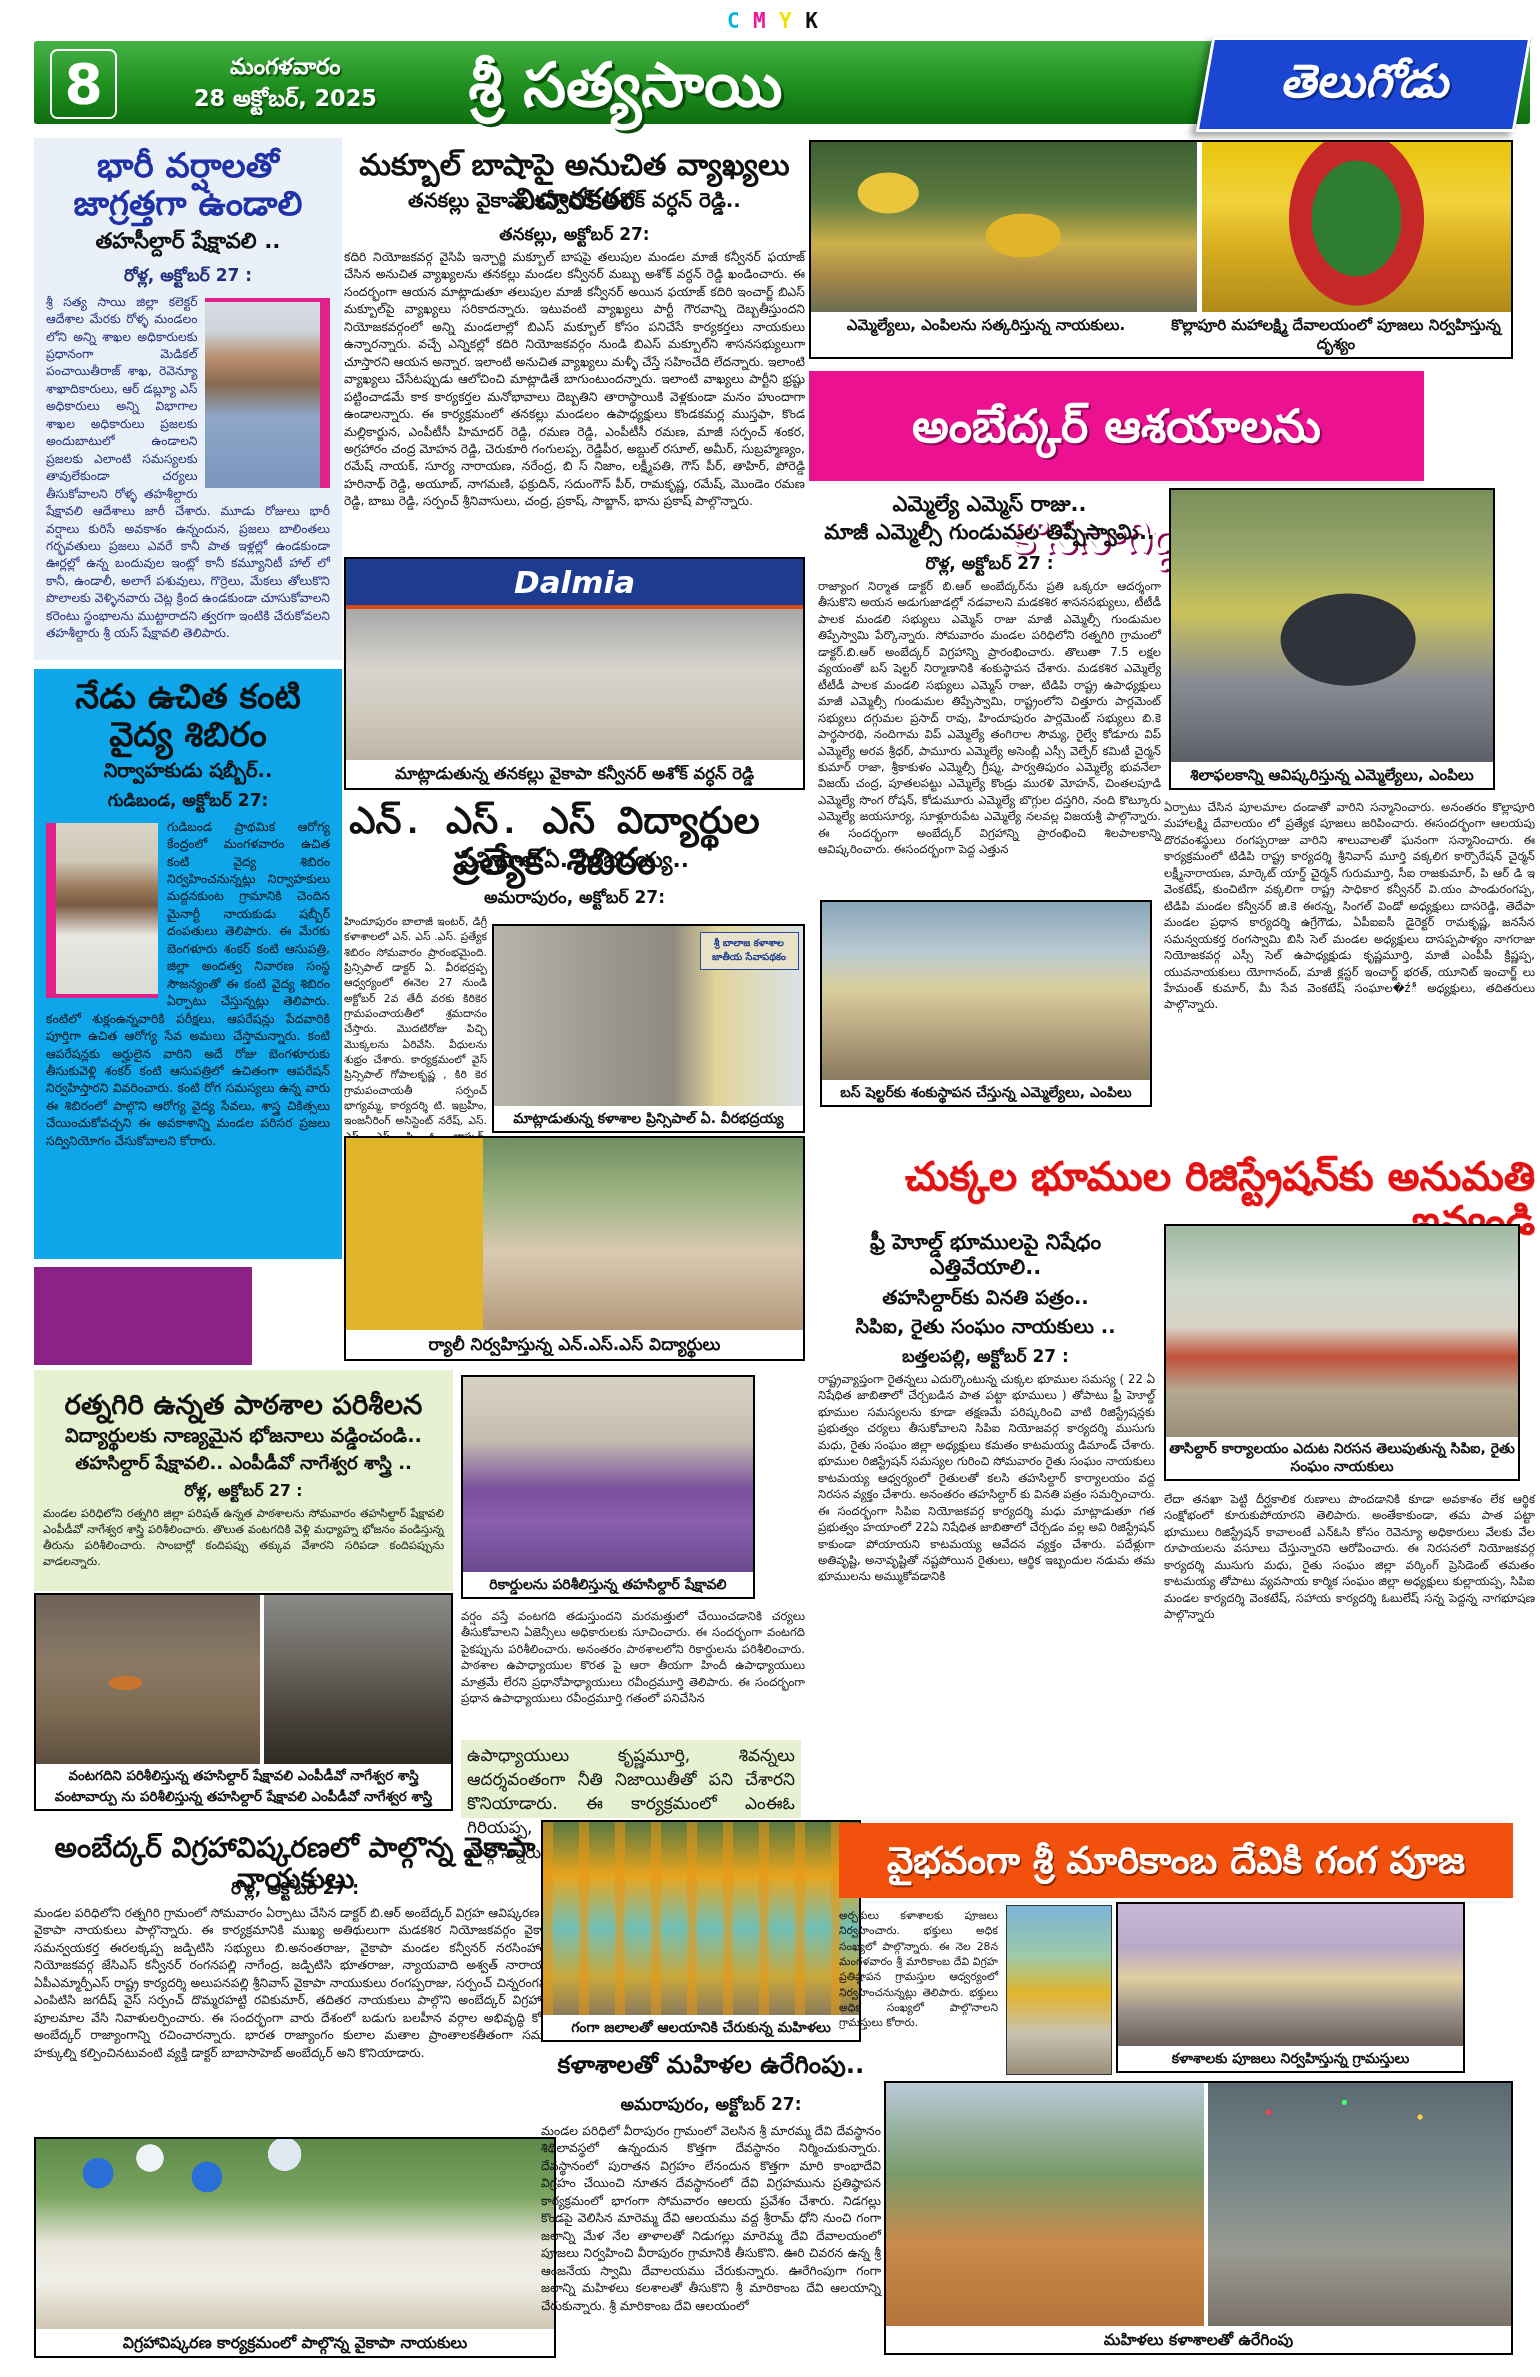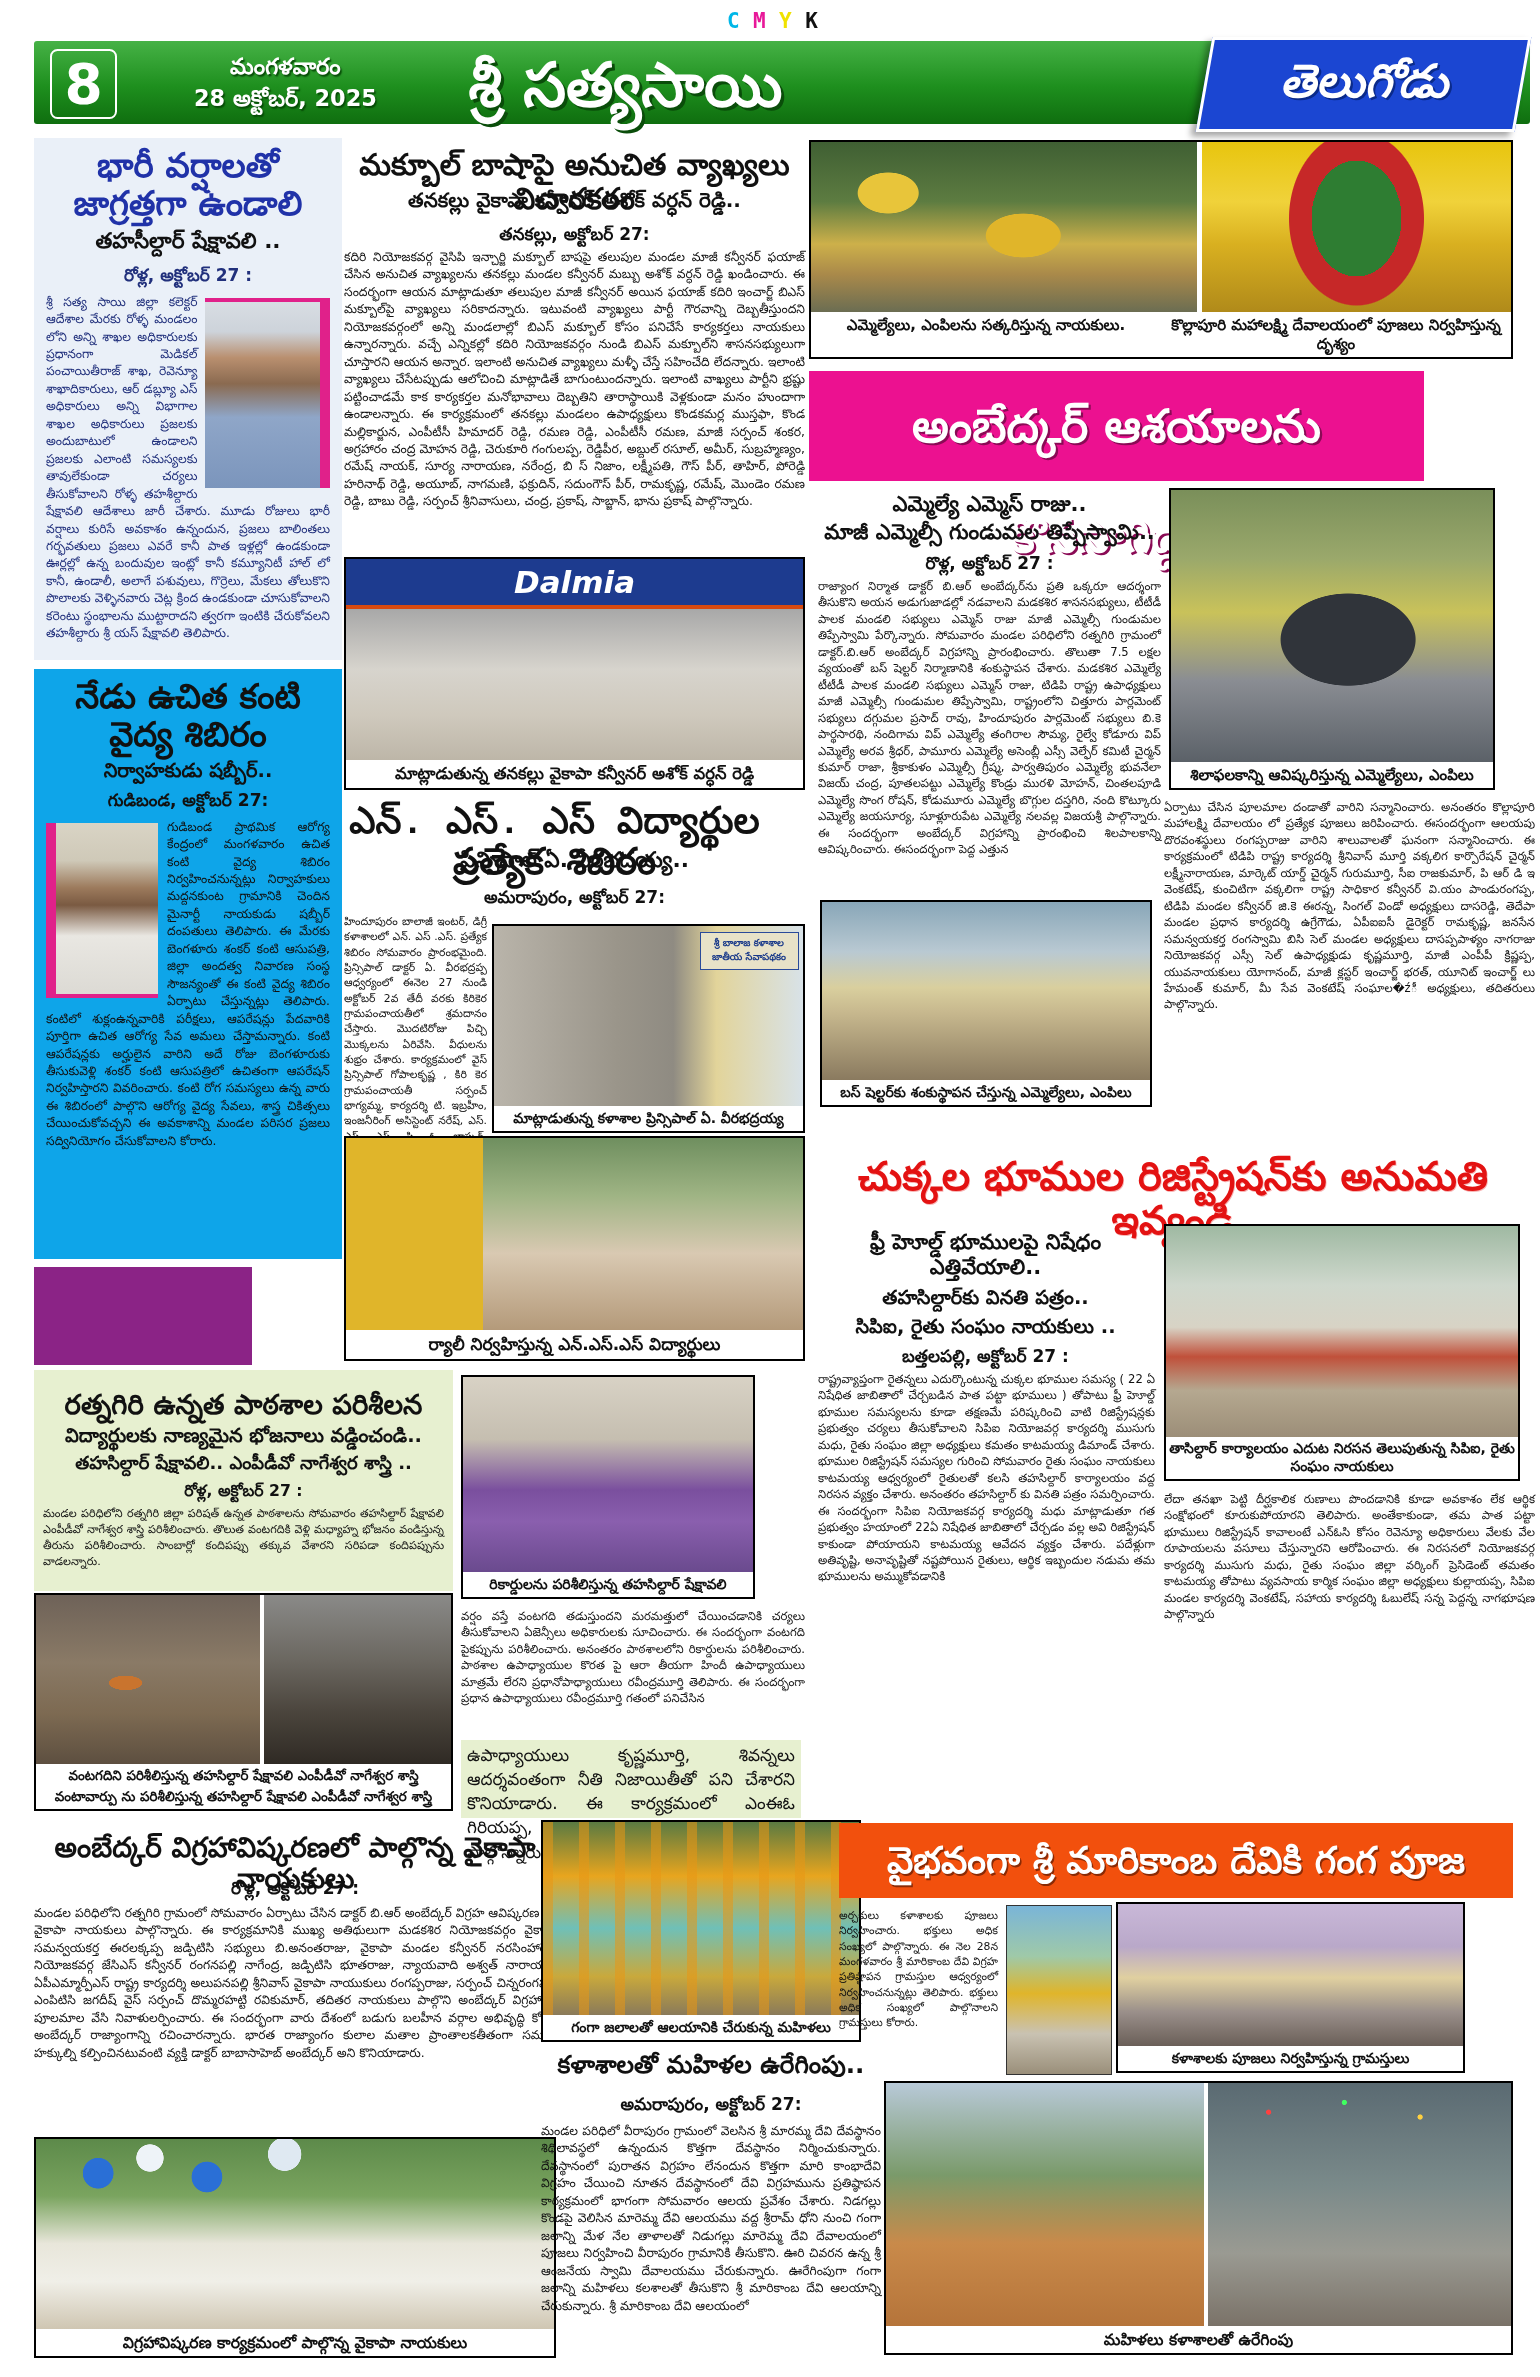--- a/index.html
+++ b/index.html
@@ -53,21 +53,21 @@
   .ph-stove{background:linear-gradient(180deg,#8a8a88 0%,#6a665f 40%,#4a443c 70%,#2f2a24 100%);}
   .ph-ganga{background:repeating-linear-gradient(90deg,rgba(232,150,20,.55) 0 10.4px,rgba(0,0,0,0) 10.4px 36px),linear-gradient(180deg,#5a7a42 0%,#e8a51e 28%,#6fc0b8 55%,#c9a93c 80%,#8a7a5a 100%);}
   .ph-mandapam{background:linear-gradient(180deg,#7ab5d8 0%,#9fc9a8 30%,#e0b52a 52%,#c9c2b2 76%,#9a8f7a 100%);}
   .ph-village{background:linear-gradient(180deg,#c9b8d8 0%,#b9a8c9 30%,#e0d0a0 52%,#9a8f8a 76%,#6a5f58 100%);}
   .ph-procday{background:linear-gradient(180deg,#b8c9d8 0%,#7a9a6a 38%,#c98a4a 66%,#b5743a 100%);}
   .ph-proceve{background:radial-gradient(6px 6px at 20% 12%,#ff4040 0 2.2px,transparent 3px),radial-gradient(6px 6px at 45% 8%,#40ff60 0 2.2px,transparent 3px),radial-gradient(6px 6px at 70% 14%,#ffd040 0 2.2px,transparent 3px),linear-gradient(180deg,#5a6a72 0%,#7a8a8a 42%,#9a9a92 70%,#7a7268 100%);}
   .sign-strip{height:46px;background:#1d3b8f;color:#fff;font-weight:bold;font-style:italic;font-size:31px;text-align:center;line-height:46px;border-bottom:4.5px solid #d84a10;}
   .banner{color:#fff;font-weight:bold;text-align:center;}
   #pink-banner{left:809px;top:371px;width:615px;height:110px;background:#ec1190;font-size:46px;line-height:110px;text-shadow:2.2px 2.2px 0 #8a0a55;}
   #orange-banner{left:839px;top:1823px;width:674px;height:75px;background:#f2500d;font-size:37px;line-height:75px;text-shadow:1.5px 1.5px 0 #8a2a05;}
-  #red-headline{left:811px;top:1154px;width:724px;color:#e31212;font-size:40px;font-weight:bold;text-align:center;line-height:1.1;text-shadow:0.7px 0.7px 0 #f8b5b5;}
+  #red-headline{left:811px;top:1154px;width:724px;color:#e31212;font-size:40px;font-weight:bold;text-align:right;line-height:1.1;text-shadow:0.7px 0.7px 0 #f8b5b5;}
   .photorow{display:flex;flex:1;}
   .caprow{display:flex;}
   .caprow .cap{flex:1;}
   .vsep{width:4.5px;background:#fff;}
 </style>
 </head>
 <body>
 
 <div id="page">
 

